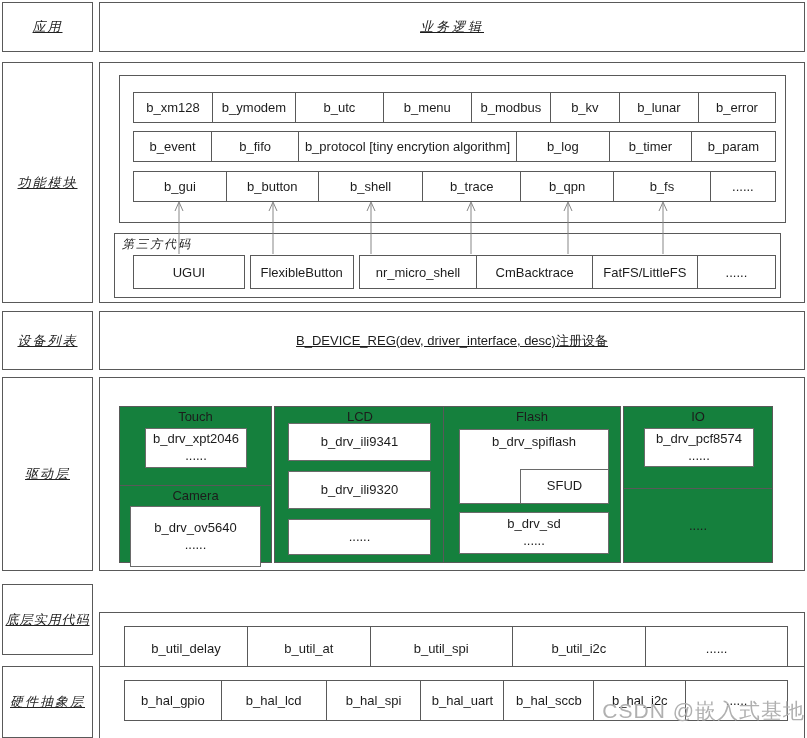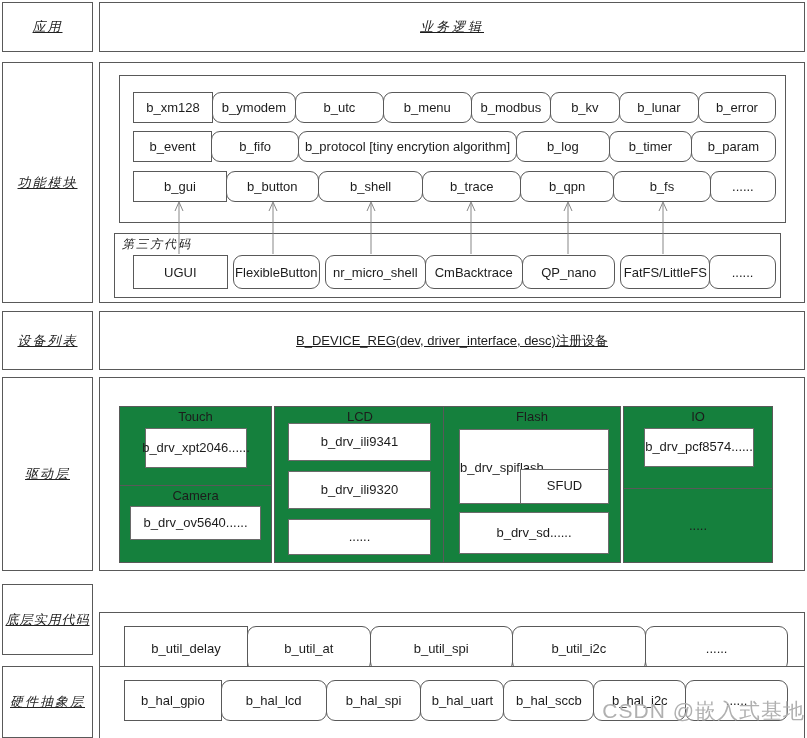--- a/index.html
+++ b/index.html
@@ -21,38 +21,38 @@
   
   .content-box { left:99px; width:706px; }
 
   
   .inner-container { left:19px; top:12px; width:667px; height:148px; border:1px solid #595959; position:absolute; }
   .cellrow { position:absolute; left:13px; width:643px; display:flex; }
   .cell {
     border:1px solid #595959; display:flex; align-items:center; justify-content:center;
     white-space:nowrap; min-width:0; flex-basis:0; background:#fff;
   }
-  .cell + .cell { margin-left:-1px;border-radius:9px; }
+  .cell + .cell { margin-left:-1px; }
   .row-h { height:31px; }
 
   .third-party { left:14px; top:170px; width:667px; height:65px; border:1px solid #595959; position:absolute; background:#fff; }
   .tp-label { position:absolute; top:2px; left:7px; font-size:12px; font-style:italic; letter-spacing:2px; color:#222; }
   .tp-row { position:absolute; left:18px; top:21px; width:643px; display:flex; }
   .tp-row .cell { height:34px; }
   .gap-after { margin-right:5px; }
   .gap-after + .cell { margin-left:0; }
 
   .arrows { position:absolute; left:0; top:0; pointer-events:none; }
 
   
   .drv-group { position:absolute; top:28px; height:157px; border:1px solid #595959; background:#15803d; }
   .drv-title { text-align:center; padding-top:2px; height:18px; }
   .drv-box {
     border:1px solid #6a6a6a; position:absolute; background:#fff;
-    display:flex; flex-direction:row; align-items:center; justify-content:center; line-height:1.3;
+    display:flex; flex-direction:column; align-items:center; justify-content:center; line-height:1.3;
     text-align:center;
   }
   .drv-sub { position:relative; width:100%; }
 
   .watermark {
     position:absolute; right:2px; top:697px; font-size:21px; letter-spacing:1px;
     color:#b0b0b0; white-space:nowrap; z-index:5;
   }
 </style>
 </head>
@@ -99,21 +99,20 @@
     </div>
   </div>
 
   <div class="third-party">
     <div class="tp-label">第三方代码</div>
     <div class="tp-row">
       <div class="cell gap-after" style="flex:94">UGUI</div>
       <div class="cell gap-after" style="flex:87">FlexibleButton</div>
       <div class="cell" style="flex:100">nr_micro_shell</div>
       <div class="cell" style="flex:98">CmBacktrace</div>
-      <div class="cell gap-after" style="flex:93">QP_nano</div>
       <div class="cell" style="flex:89">FatFS/LittleFS</div>
       <div class="cell" style="flex:66">......</div>
     </div>
   </div>
 
   <svg class="arrows" width="706" height="241" viewBox="0 0 706 241">
     <g stroke="#878787" stroke-width="1" fill="none">
       <line x1="79" y1="140" x2="79" y2="191"></line>
         <polyline points="75,148 79,139 83,148"></polyline>
       <line x1="173" y1="140" x2="173" y2="191"></line>
@@ -137,21 +136,21 @@
   <div class="drv-group" style="left:19px;width:153px">
     <div class="drv-sub" style="height:79px;border-bottom:1px solid #595959">
       <div class="drv-title">Touch</div>
       <div class="drv-box" style="left:25px;top:21px;width:102px;height:40px">
         <div>b_drv_xpt2046</div>
         <div>......</div>
       </div>
     </div>
     <div class="drv-sub" style="height:76px">
       <div class="drv-title">Camera</div>
-      <div class="drv-box" style="left:10px;top:20px;width:131px;height:34px">
+      <div class="drv-box" style="left:10px;top:20px;width:131px;height:61px">
         <div>b_drv_ov5640</div>
         <div>......</div>
       </div>
     </div>
   </div>
 
   <div class="drv-group" style="left:174px;width:172px">
     <div class="drv-title">LCD</div>
     <div class="drv-box center" style="left:13px;top:16px;width:143px;height:38px">b_drv_ili9341</div>
     <div class="drv-box center" style="left:13px;top:64px;width:143px;height:38px">b_drv_ili9320</div>

